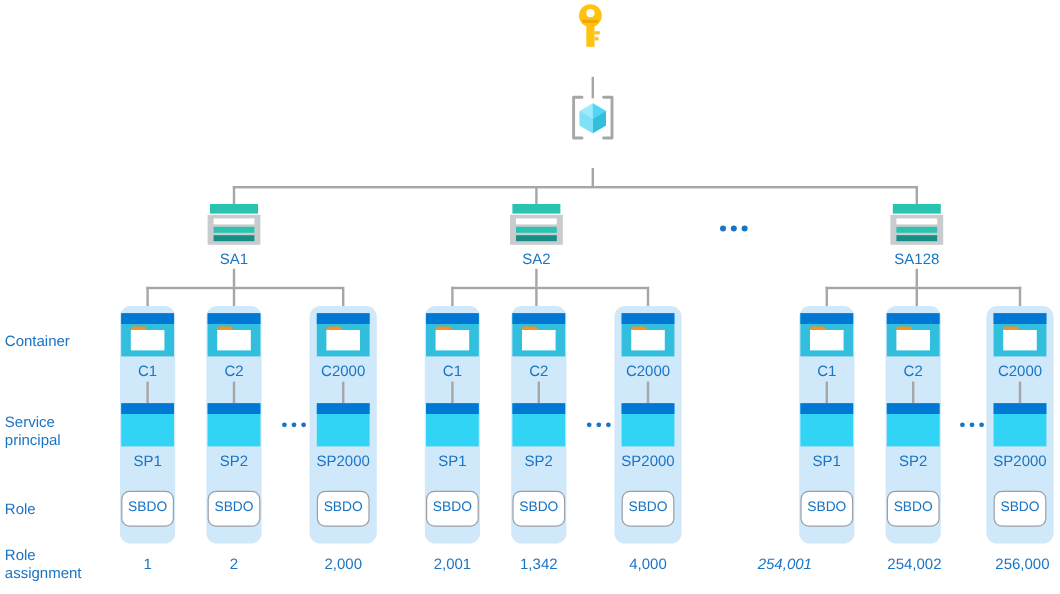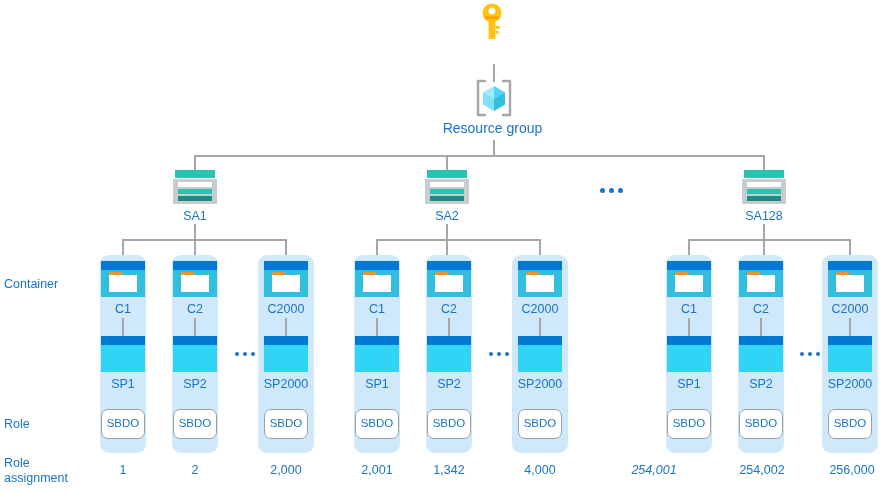--- a/index.html
+++ b/index.html
@@ -191,29 +191,32 @@
   <div class="abs" style="left:472px; top:78px;">
     <svg width="44" height="40" viewBox="0 0 44 40">
       <path d="M13 3 L6 3 L6 37 L13 37" stroke="#a6a6a6" stroke-width="2.4" fill="none" stroke-linecap="round" stroke-linejoin="round"></path>
       <path d="M31 3 L38 3 L38 37 L31 37" stroke="#a6a6a6" stroke-width="2.4" fill="none" stroke-linecap="round" stroke-linejoin="round"></path>
       <polygon points="22,8 33,14.5 33,26.5 22,33 11,26.5 11,14.5" fill="#9fe9fb"></polygon>
       <polygon points="22,8 33,14.5 22,21" fill="#50d6f7"></polygon>
       <polygon points="22,21 33,14.5 33,26.5 22,33" fill="#32bedd"></polygon>
       <polygon points="22,21 11,14.5 11,26.5 22,33" fill="#7fe0f7"></polygon>
     </svg>
   </div>
-  <div class="caption caption-lg" style="left:410px; top:121px; width:165px;">Resource group</div>
 
   <div class="vline" style="left:493px; top:140px; height:15px;"></div>
   <div class="hline" style="left:194px; top:155px; width:570px;"></div>
   <div class="vline" style="left:194px; top:155px; height:15px;"></div>
   <div class="vline" style="left:446px; top:155px; height:15px;"></div>
   <div class="vline" style="left:763px; top:155px; height:15px;"></div>
 
   <div class="row-label" style="top:277px;">Container</div>
+  <div class="row-label" style="top:345px;">
+    <span>Service</span><br>
+    <span>principal</span>
+  </div>
   <div class="row-label" style="top:417px;">Role</div>
   <div class="row-label" style="top:456px;">
     <span>Role</span><br>
     <span>assignment</span>
   </div>
 
   <div class="sa-icon" style="left:173px; top:170px;">
     <div class="sa-top"></div>
       <div class="sa-body"></div>
     <div class="sa-bar sa-b1"></div>

